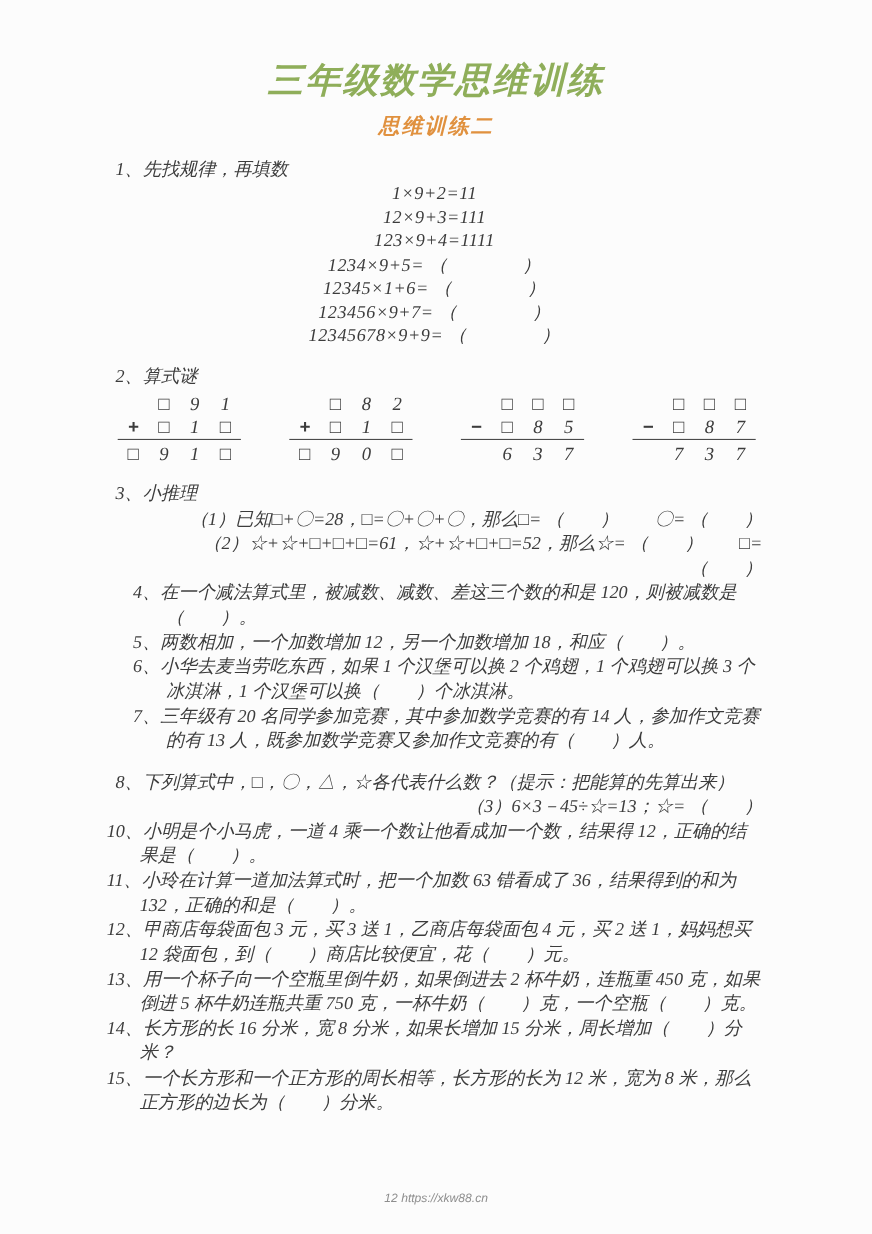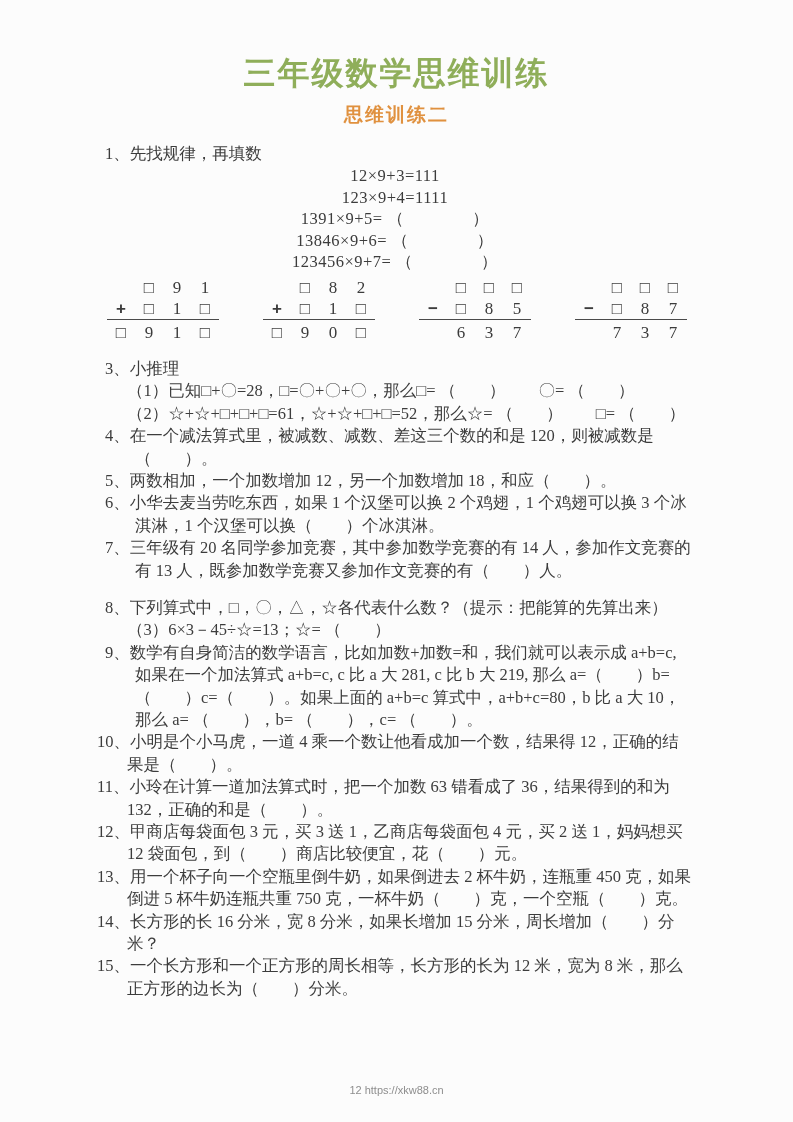--- a/index.html
+++ b/index.html
@@ -8,41 +8,42 @@
     --text_dark:#3c3c3c;
     --footer_gray:#8e8e8e;
     --paper:#fcfcfc;
   }
   html,body{margin:0;padding:0;background:#ffffff;}
   .sheet{
     width:793px;height:1122px;background:var(--paper);
     position:relative;overflow:hidden;
     font-family:"Liberation Serif", serif;
     color:var(--text_dark);
+    font-style:italic;
   }
   .doc-title{
     margin:52px 0 6px 0;text-align:center;
     font-family:"Liberation Sans", sans-serif;
     font-size:32px;font-weight:bold;letter-spacing:2px;
     color:var(--title_green);
   }
   .doc-subtitle{
     margin:0 0 12px 0;text-align:center;
     font-family:"Liberation Sans", sans-serif;
     font-size:19px;font-weight:bold;letter-spacing:2px;
     color:var(--subtitle_orange);
   }
   .content{
     width:596px;margin:0 auto 0 97px;
     font-size:16.5px;line-height:22.4px;
   }
   .prob{padding-left:30px;text-indent:-30px;}
-  .prob.d1{margin-left:8px;}
+  .prob.d1{margin-left:24px;}
   .plabel{margin-left:8px;margin-top:15px;}
-  .subline{padding-left:30px;}
+  .subline{padding-left:30px;text-align:right;}
   .equations{text-align:center;line-height:21.5px;letter-spacing:0.5px;}
   .puzzles{
     display:flex;justify-content:space-between;
     margin:4px 6px 6px 10px;
   }
   .pz{display:inline-block;}
   .pz-row{display:flex;}
   .pz-cell{
     width:28px;height:21px;line-height:21px;
     text-align:center;font-size:17px;
@@ -63,29 +64,32 @@
 <div class="sheet">
 
   <h1 class="doc-title">三年级数学思维训练</h1>
   <h2 class="doc-subtitle">思维训练二</h2>
 
   <div class="content">
 
     <div>
       <div class="plabel">1、先找规律，再填数</div>
       <div class="equations">
+        <div>1×9+2=11</div>
         <div>12×9+3=111</div>
         <div>123×9+4=1111</div>
-        <div>1391×9+5= （　　　　）</div>
-        <div>13846×9+6= （　　　　）</div>
+        <div>1234×9+5= （　　　　）</div>
+        <div>12345×1+6= （　　　　）</div>
         <div>123456×9+7= （　　　　）</div>
+        <div>12345678×9+9= （　　　　）</div>
       </div>
     </div>
 
     <div>
+      <div class="plabel">2、算式谜</div>
       <div class="puzzles">
 
         <div class="pz">
           <div class="pz-row">
             <span class="pz-cell"></span>
             <span class="pz-cell">□</span>
             <span class="pz-cell">9</span>
             <span class="pz-cell">1</span>
           </div>
           <div class="pz-row pz-line">
@@ -177,21 +181,20 @@
     <div class="prob d1">4、在一个减法算式里，被减数、减数、差这三个数的和是 120，则被减数是（　　）。</div>
     <div class="prob d1">5、两数相加，一个加数增加 12，另一个加数增加 18，和应（　　）。</div>
     <div class="prob d1">6、小华去麦当劳吃东西，如果 1 个汉堡可以换 2 个鸡翅，1 个鸡翅可以换 3 个冰淇淋，1 个汉堡可以换（　　）个冰淇淋。</div>
     <div class="prob d1">7、三年级有 20 名同学参加竞赛，其中参加数学竞赛的有 14 人，参加作文竞赛的有 13 人，既参加数学竞赛又参加作文竞赛的有（　　）人。</div>
 
     <div>
       <div class="plabel">8、下列算式中，□，〇，△，☆各代表什么数？（提示：把能算的先算出来）</div>
       <div class="subline">（3）6×3－45÷☆=13；☆= （　　）</div>
     </div>
 
-    <div class="prob d1">9、数学有自身简洁的数学语言，比如加数+加数=和，我们就可以表示成 a+b=c,如果在一个加法算式 a+b=c, c 比 a 大 281, c 比 b 大 219, 那么 a=（　　）b=（　　）c=（　　）。如果上面的 a+b=c 算式中，a+b+c=80，b 比 a 大 10，那么 a= （　　），b= （　　），c= （　　）。</div>
     <div class="prob">10、小明是个小马虎，一道 4 乘一个数让他看成加一个数，结果得 12，正确的结果是（　　）。</div>
     <div class="prob">11、小玲在计算一道加法算式时，把一个加数 63 错看成了 36，结果得到的和为 132，正确的和是（　　）。</div>
     <div class="prob">12、甲商店每袋面包 3 元，买 3 送 1，乙商店每袋面包 4 元，买 2 送 1，妈妈想买 12 袋面包，到（　　）商店比较便宜，花（　　）元。</div>
     <div class="prob">13、用一个杯子向一个空瓶里倒牛奶，如果倒进去 2 杯牛奶，连瓶重 450 克，如果倒进 5 杯牛奶连瓶共重 750 克，一杯牛奶（　　）克，一个空瓶（　　）克。</div>
     <div class="prob">14、长方形的长 16 分米，宽 8 分米，如果长增加 15 分米，周长增加（　　）分米？</div>
     <div class="prob">15、一个长方形和一个正方形的周长相等，长方形的长为 12 米，宽为 8 米，那么正方形的边长为（　　）分米。</div>
 
   </div>
 
   <div class="footer">12 https://xkw88.cn</div>

